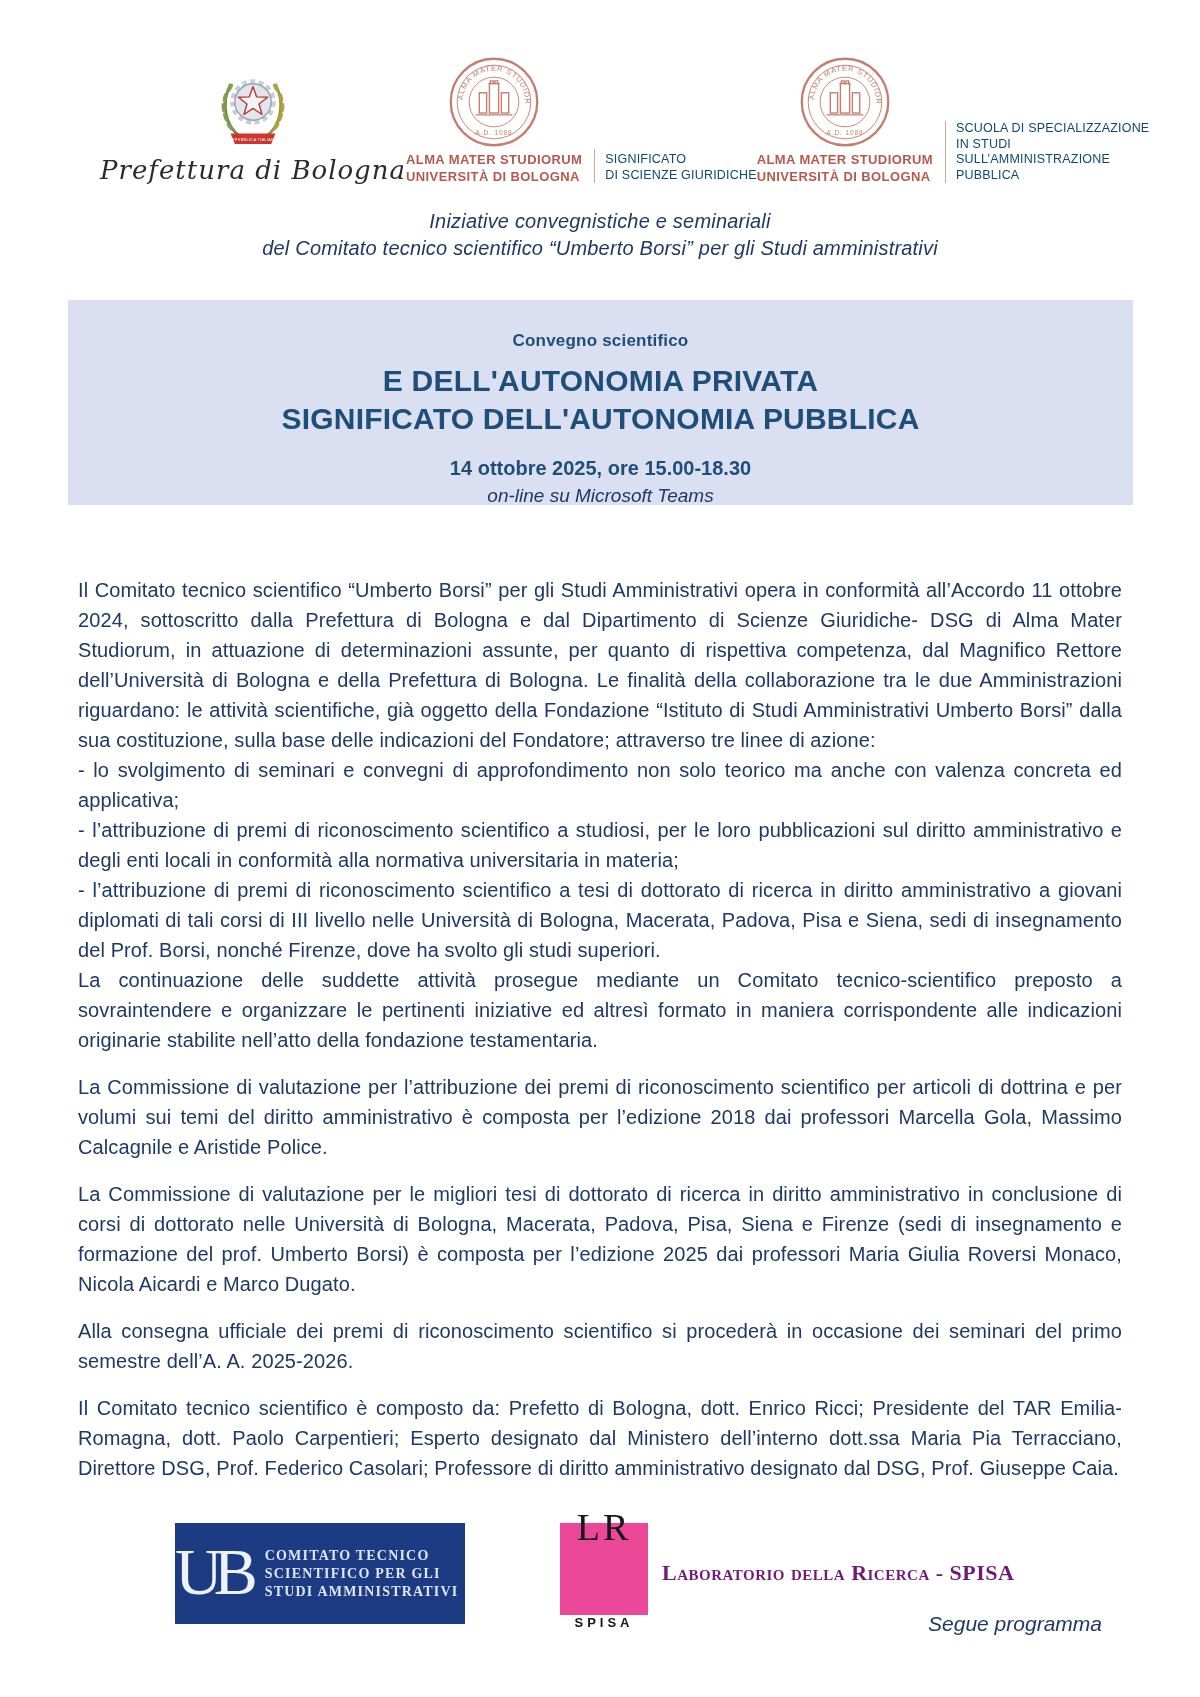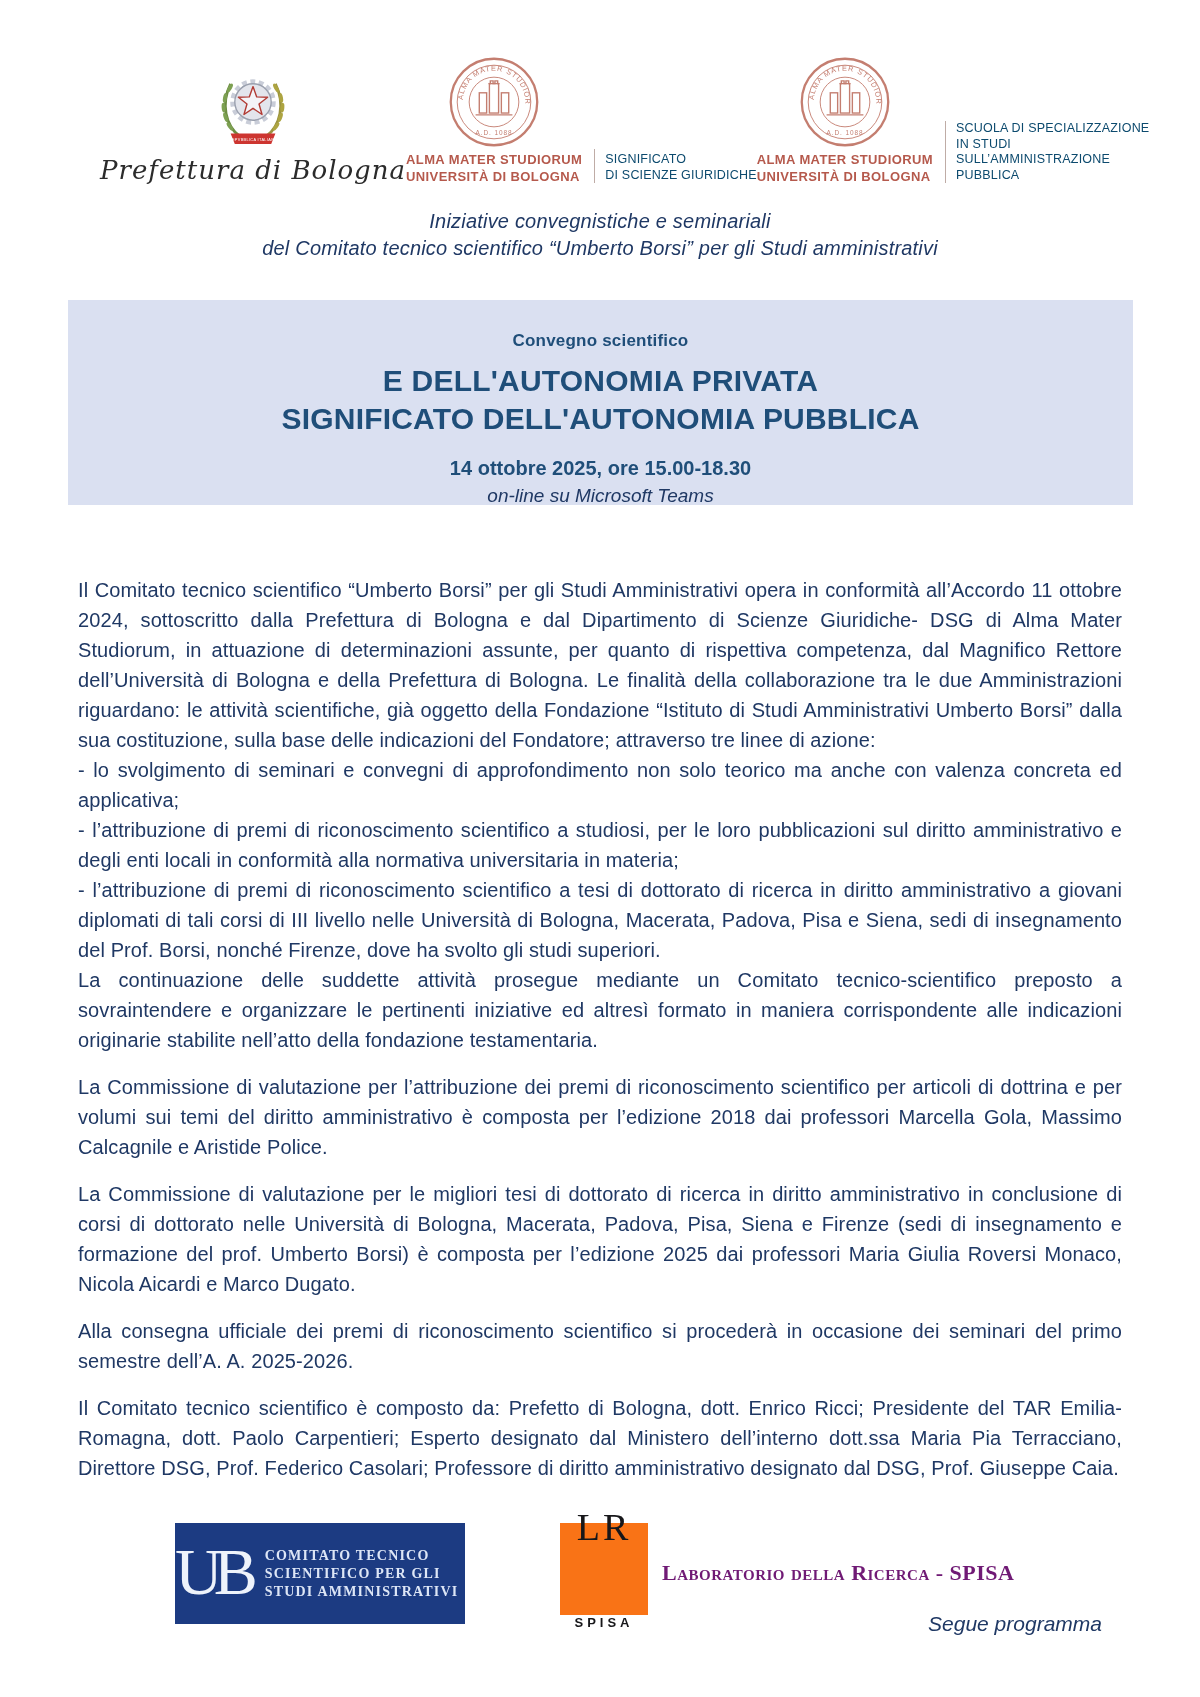--- a/index.html
+++ b/index.html
@@ -58,21 +58,21 @@
   }
   .ub-monogram{
     font-family:"Liberation Serif",serif;font-size:66px;color:#eef3fb;
     letter-spacing:-9px;line-height:1;margin-right:16px;margin-top:-4px;
   }
   .ub-caption{
     font-family:"Liberation Serif",serif;font-size:14px;color:#dde6f6;
     letter-spacing:1.2px;line-height:18px;font-weight:bold;
   }
   .lr-box{
-    position:absolute;left:560px;top:1523px;width:88px;height:92px;background:#f97316;
+    position:absolute;left:560px;top:1523px;width:88px;height:92px;background:#ec4899;
     display:flex;flex-direction:column;align-items:center;justify-content:center;box-sizing:border-box;gap:28px;
   }
   .lr-monogram{
     font-family:"Liberation Serif",serif;font-size:38px;color:#17171a;letter-spacing:3px;line-height:1;
   }
   .lr-rule{width:22px;height:2px;background:#3a3a3a;margin:6px 0 7px 0;}
   .lr-caption{font-size:13px;font-weight:bold;color:#17171a;letter-spacing:4px;}
   .lab-label{
     position:absolute;left:662px;top:1560px;
     font-family:"Liberation Serif",serif;font-variant:small-caps;font-weight:bold;

